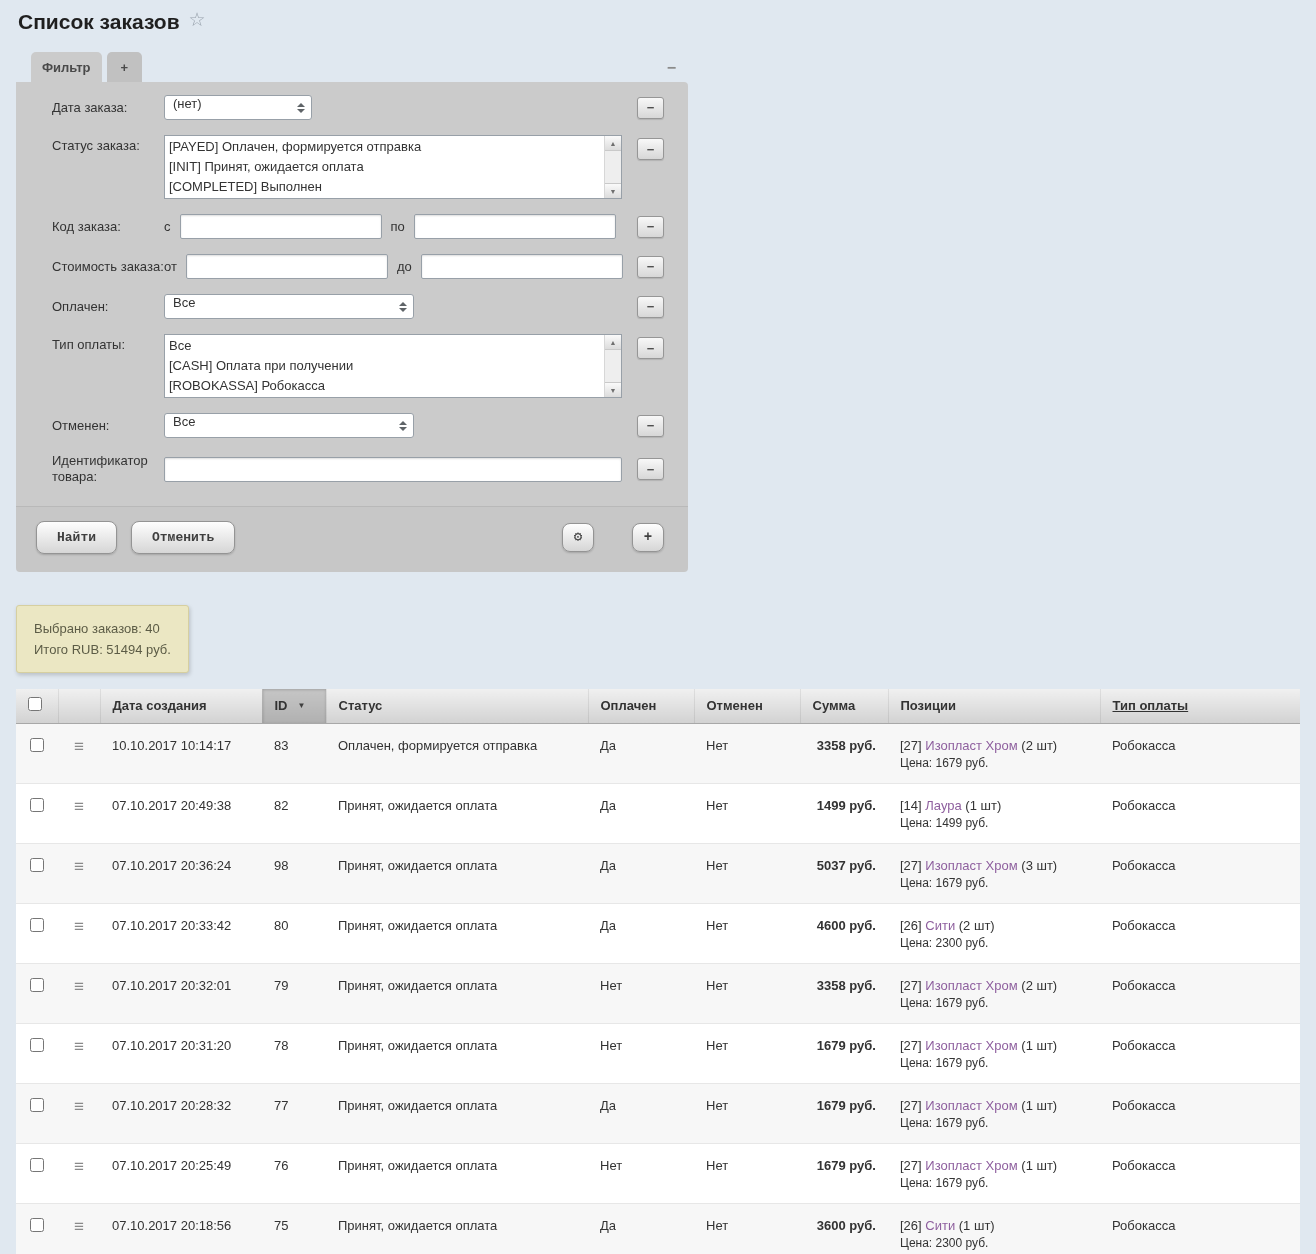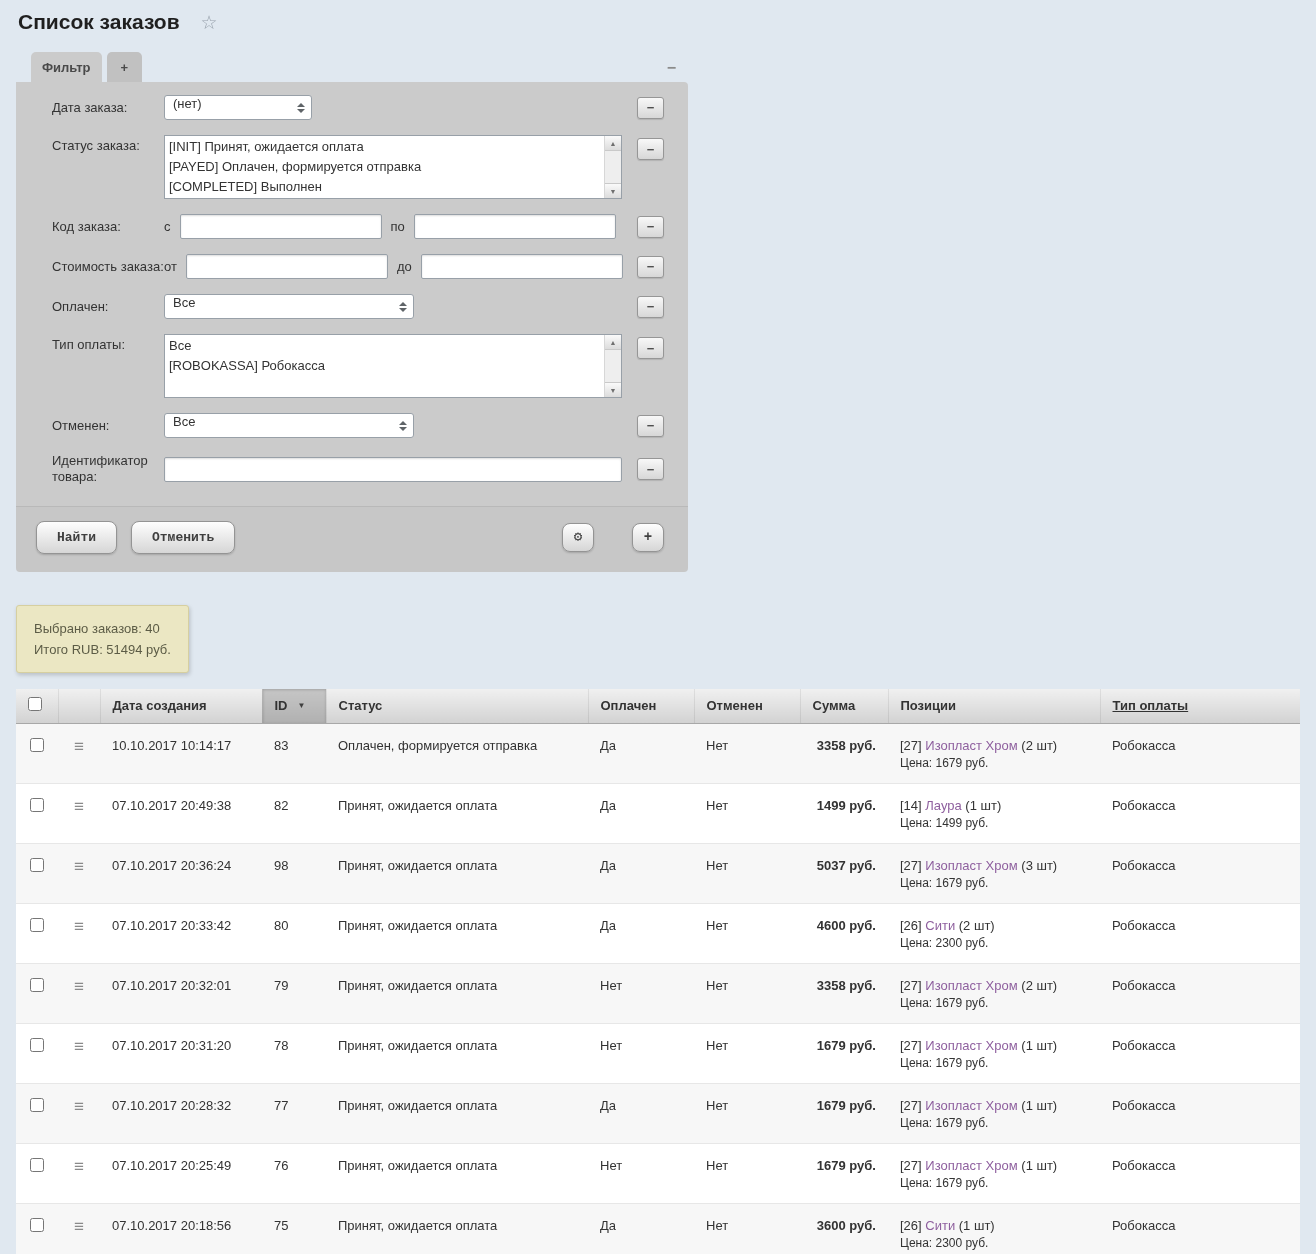--- a/index.html
+++ b/index.html
@@ -7,21 +7,21 @@
   body {
     min-height: 1254px;
     background: #e0e8f0;
     font-family: "Liberation Sans", sans-serif;
     font-size: 13px;
     color: #333;
   }
   .page { padding: 10px 16px 30px; }
 
   
-  .page-header { display: flex; align-items: center; gap: 21px; margin: 0 0 18px 2px; }
+  .page-header { display: flex; align-items: flex-start; gap: 9px; margin: 0 0 18px 2px; }
   .page-title { font-size: 21px; font-weight: bold; color: #1f1f1f; }
   .star { font-size: 19px; color: #98a2ac; cursor: pointer; line-height: 1; }
 
   
   .filter-wrap { width: 672px; margin-bottom: 33px; }
   .tabs-row { display: flex; align-items: flex-end; height: 30px; padding-left: 15px; position: relative; }
   .tab { height: 30px; display: flex; align-items: center; padding: 0 11px; font-weight: bold; color: #4a4a4a;
          background: #c1c1c1; border-radius: 5px 5px 0 0; margin-right: 5px; cursor: pointer; }
   .tab.active { background: #cbcbcb; }
   .tab.plus { padding: 0 14px; }
@@ -134,22 +134,22 @@
               </span>
           </div>
         </div>
         <button class="minus">−</button>
       </div>
 
       <div class="f-row top">
         <div class="f-label">Статус заказа:</div>
         <div class="f-control">
           <div class="listbox">
+            <div class="opt">[PAYED] Оплачен, формируется отправка</div>
             <div class="opt">[INIT] Принят, ожидается оплата</div>
-            <div class="opt">[PAYED] Оплачен, формируется отправка</div>
             <div class="opt">[COMPLETED] Выполнен</div>
             <div class="sb">
               <div class="sb-btn">▲</div>
               <div class="sb-btn dn">▼</div>
             </div>
           </div>
         </div>
         <button class="minus">−</button>
       </div>
 
@@ -187,20 +187,21 @@
           </div>
         </div>
         <button class="minus">−</button>
       </div>
 
       <div class="f-row top">
         <div class="f-label">Тип оплаты:</div>
         <div class="f-control">
           <div class="listbox">
             <div class="opt">Все</div>
+            <div class="opt">[CASH] Оплата при получении</div>
             <div class="opt">[ROBOKASSA] Робокасса</div>
             <div class="sb">
               <div class="sb-btn">▲</div>
               <div class="sb-btn dn">▼</div>
             </div>
           </div>
         </div>
         <button class="minus">−</button>
       </div>
 

